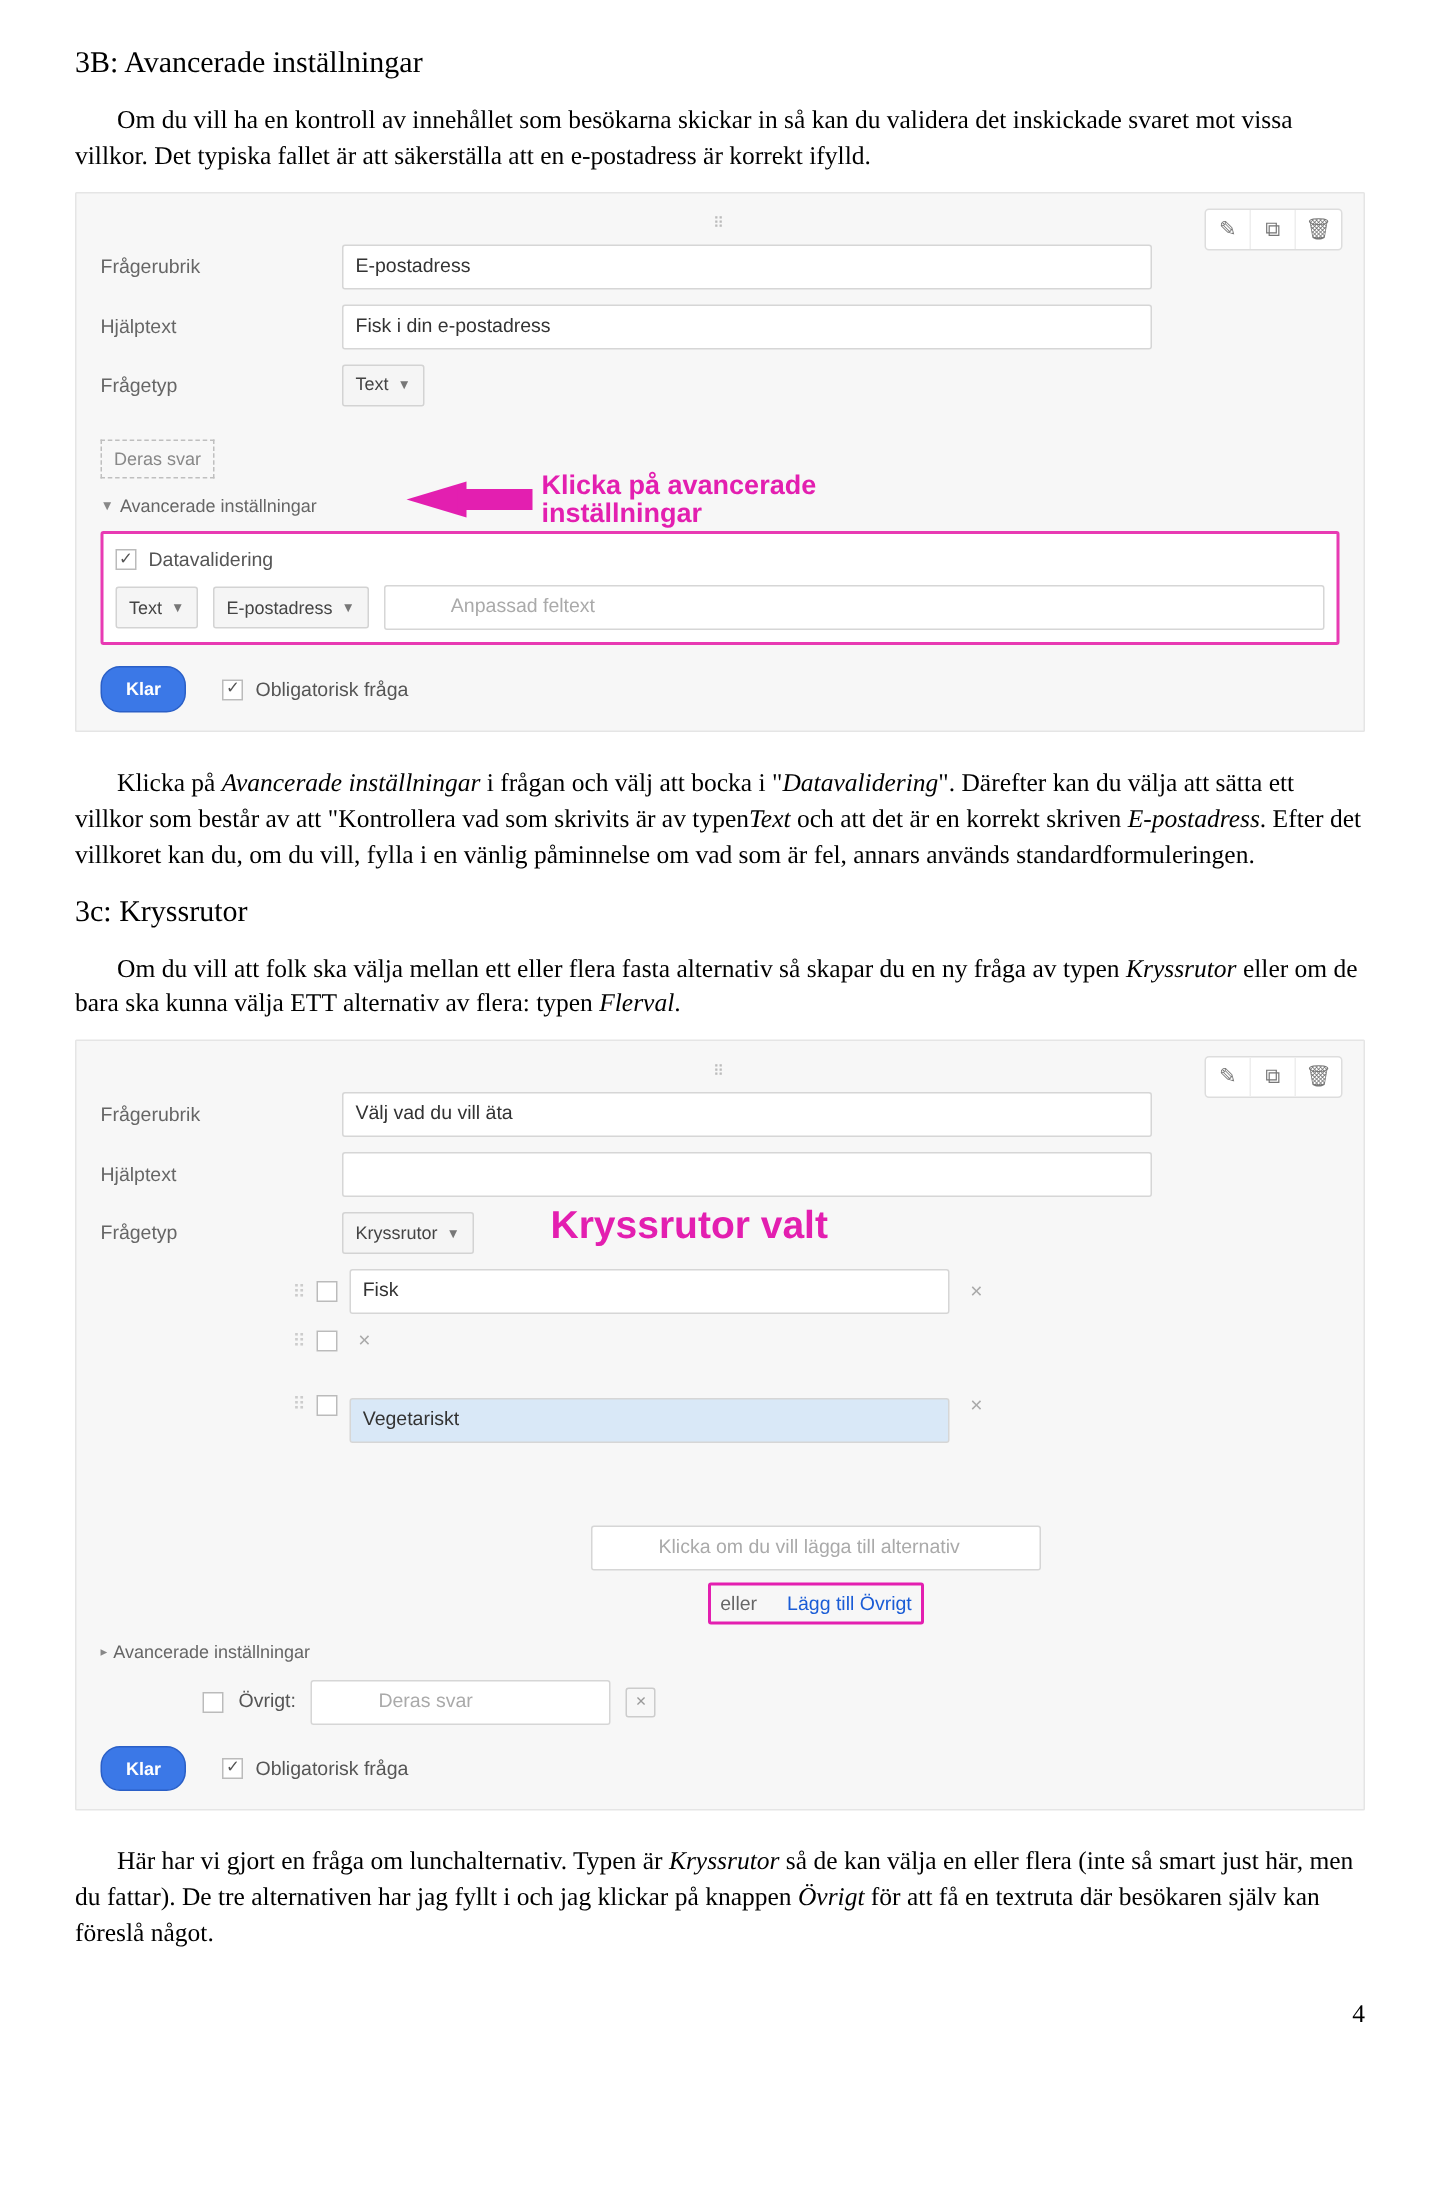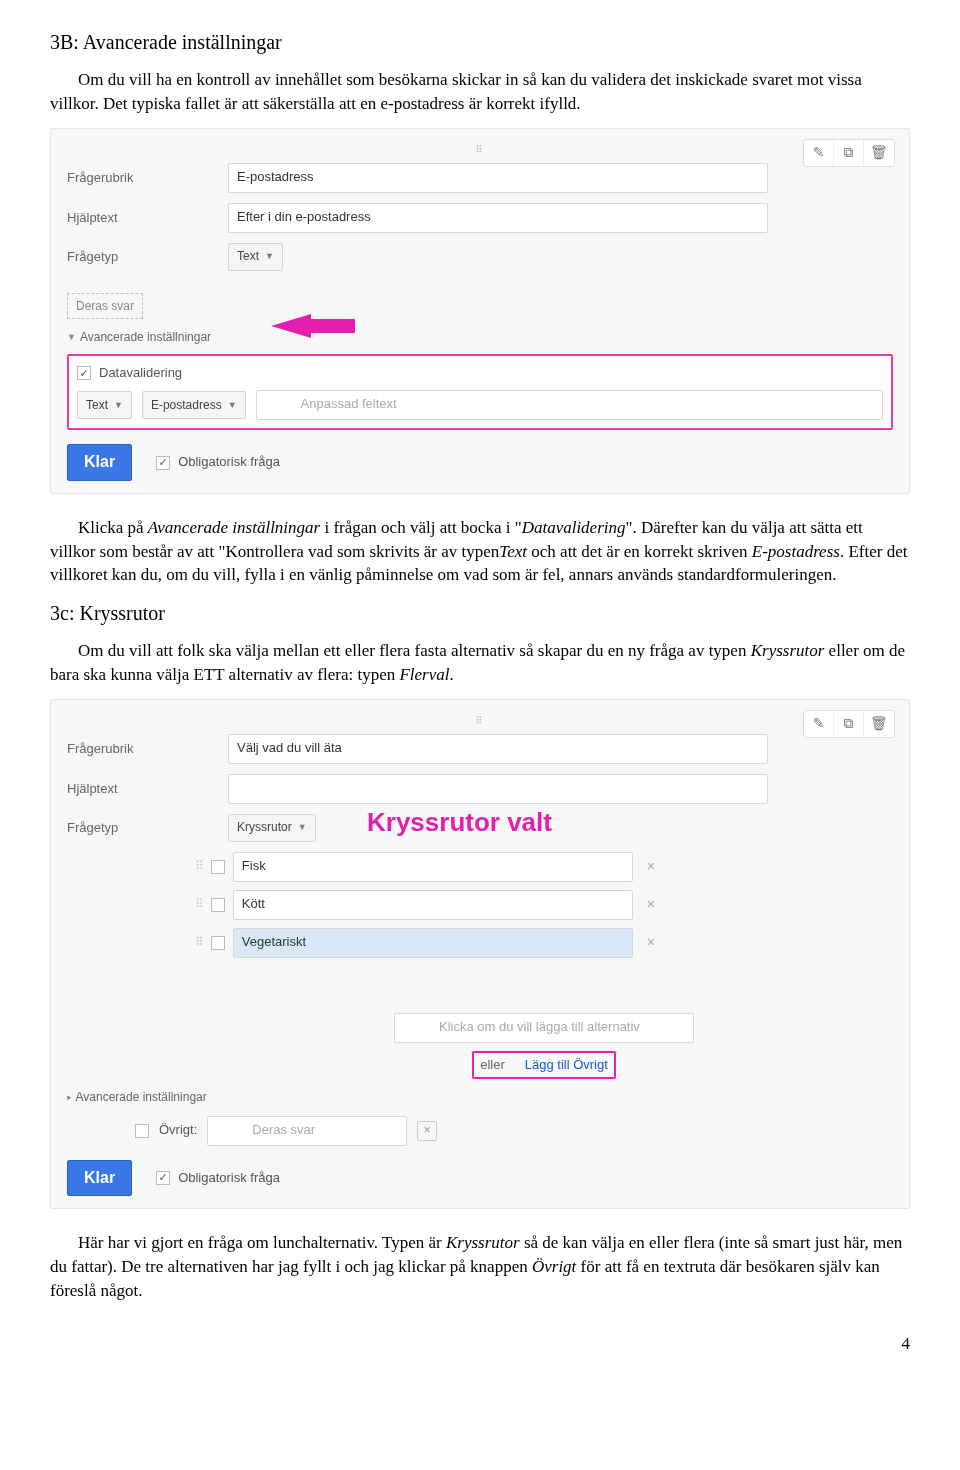--- a/index.html
+++ b/index.html
@@ -156,23 +156,23 @@
 
   .bottom-bar {
     display: flex;
     align-items: center;
     gap: 24px;
     margin-top: 14px;
   }
   .btn-primary {
     background: #3b78e7;
     color: #fff;
-    border-radius: 2px;
+    border-radius: 13px;
     padding: 6px 16px;
-    font-size: 16px;
+    font-size: 12px;
     font-weight: bold;
     border: 1px solid #2a5fc7;
   }
 
   
   .callout {
     position: absolute;
     color: #e31fb0;
     font-family: Arial, sans-serif;
     font-weight: bold;
@@ -257,41 +257,42 @@
 
   <div class="form-row">
     <div class="lbl">Frågerubrik</div>
     <div class="ctl">
         <div class="textinput short">E-postadress</div>
       </div>
   </div>
   <div class="form-row">
     <div class="lbl">Hjälptext</div>
     <div class="ctl">
-        <div class="textinput short">Efter i din e-postadress</div>
+        <div class="textinput short">Fisk i din e-postadress</div>
       </div>
   </div>
   <div class="form-row">
     <div class="lbl">Frågetyp</div>
     <div class="ctl">
       <div class="dropdown">
         <span>Text</span>
         <span class="caret">▼</span>
       </div>
     </div>
   </div>
 
   <div class="dashed-box">Deras svar</div>
 
   
   <div class="callout" style="top:185px; left:220px;">
     <div class="arrow-block">
       <div class="arrow-left"></div>
         <div class="arrow-stem"></div>
     </div>
+    <div class="ctext">Klicka på avancerade inställningar</div>
   </div>
 
   <div class="adv-link">
     <span class="tri">▼</span>
     <span>Avancerade inställningar</span>
   </div>
 
   <div class="pink-highlight">
     <div class="chk-row">
       <div class="chkbox">✓</div>
@@ -364,27 +365,26 @@
   <div style="margin-left:128px; margin-top:6px;">
     <div class="opt-row">
       <span class="dragh">⠿</span>
       <div class="chkbox"></div>
       <div class="textinput">Fisk</div>
       <span class="remove-x">×</span>
     </div>
     <div class="opt-row">
       <span class="dragh">⠿</span>
       <div class="chkbox"></div>
-      <div class="textinput">Kött</div>
       <span class="remove-x">×</span>
     </div>
     <div class="opt-row">
       <span class="dragh">⠿</span>
       <div class="chkbox"></div>
-      <div class="textinput" style="background:#d9e8f7;">Vegetariskt</div>
+      <div class="textinput" style="background:#d9e8f7;margin-top:20px;">Vegetariskt</div>
       <span class="remove-x">×</span>
     </div>
     <div class="opt-placeholder">
       <span class="dragh" style="visibility:hidden;">⠿</span>
       <div class="chkbox" style="visibility:hidden;"></div>
       <div class="textinput placeholder">Klicka om du vill lägga till alternativ</div>
       <span class="pinkbox">
         <span class="or-part">eller</span>
         <span class="addlink">Lägg till Övrigt</span>
       </span>

